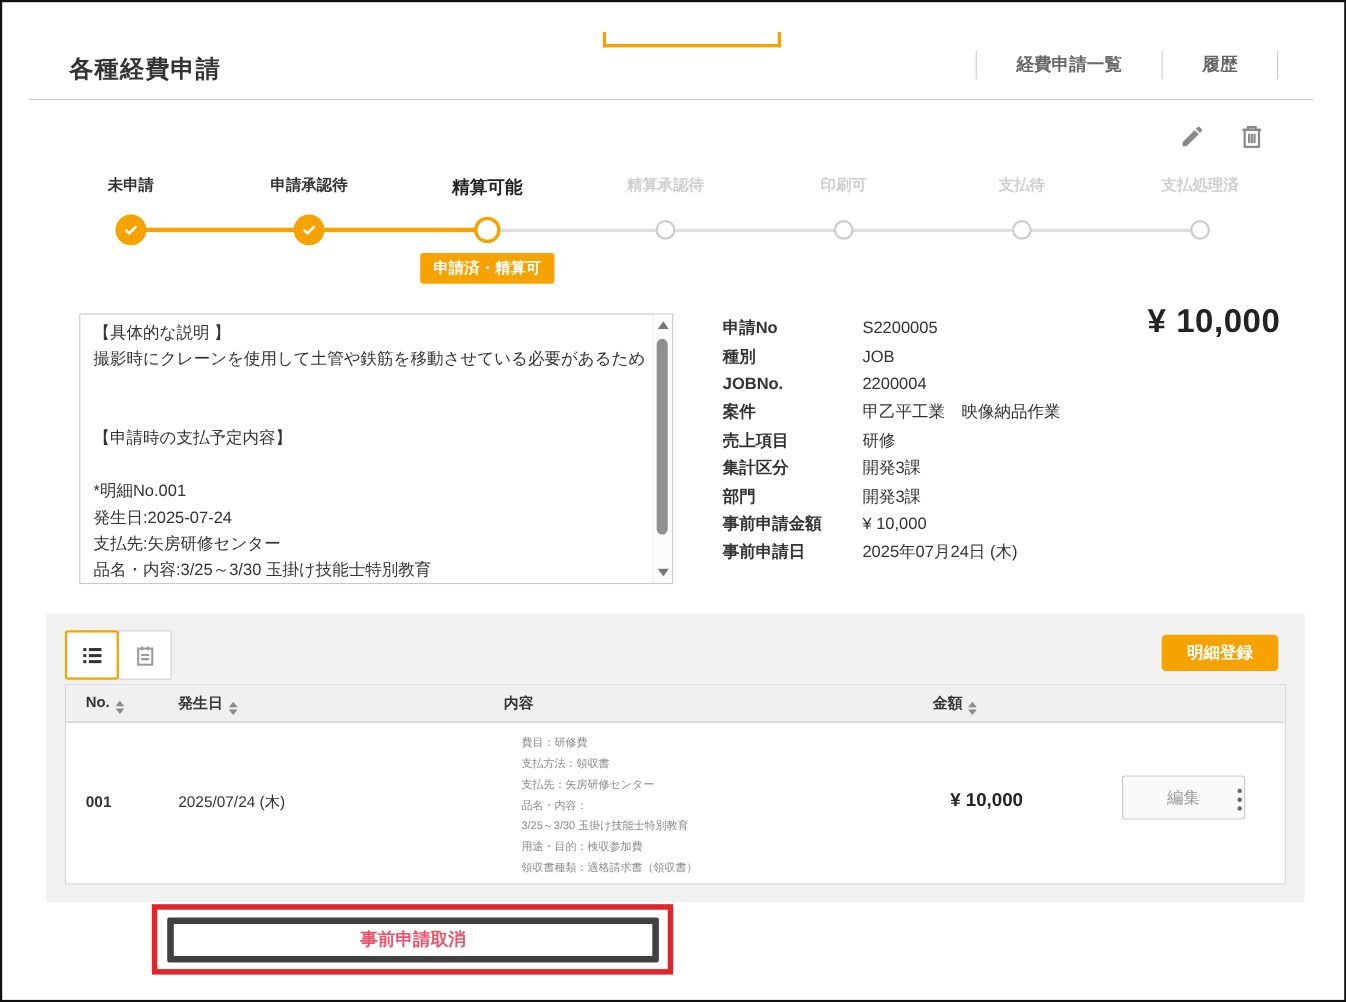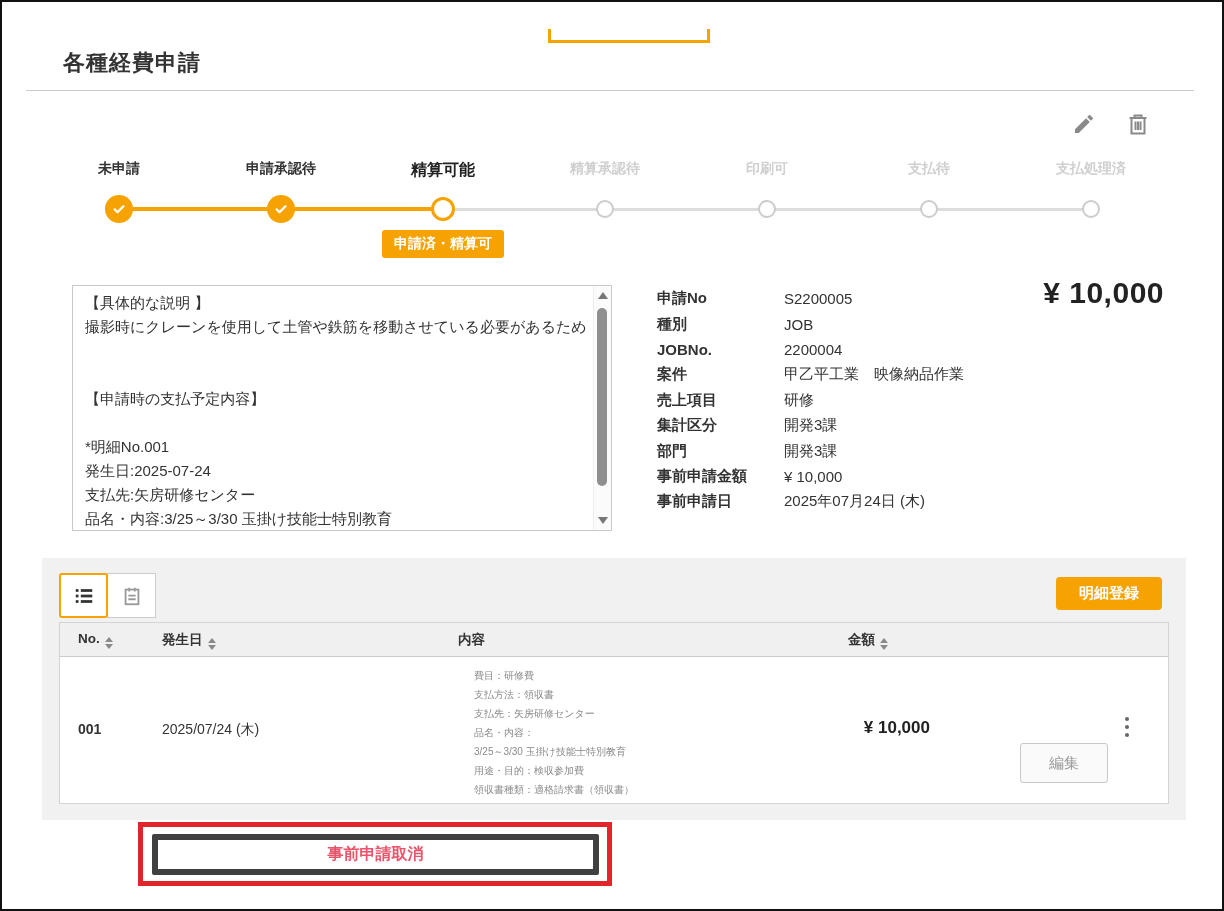--- a/index.html
+++ b/index.html
@@ -69,38 +69,45 @@
   .sort{display:inline-flex;flex-direction:column;gap:2px;margin-left:5px;vertical-align:1px;}
   .sort i{width:0;height:0;border-left:4px solid transparent;border-right:4px solid transparent;}
   .sort .up{border-bottom:5px solid #8a8a8a;}
   .sort .down{border-top:5px solid #8a8a8a;}
 
   .trow{position:relative;height:147px;}
   .td-no{position:absolute;left:18px;top:64px;font-size:14px;font-weight:bold;color:#333;}
   .td-date{position:absolute;left:102px;top:64px;font-size:14px;color:#333;}
   .td-content{position:absolute;left:414px;top:9px;font-size:10px;line-height:19px;color:#8a8a8a;white-space:pre-line;}
   .td-amount{position:absolute;left:730px;top:61px;width:140px;text-align:right;font-size:17px;font-weight:bold;color:#222;}
-  .edit-btn{position:absolute;left:960px;top:48px;width:88px;height:40px;background:#fafafa;border:1px solid #c8c8c8;border-radius:3px;color:#999;font-size:15px;cursor:pointer;font-family:inherit;margin-top:38px;}
+  .edit-btn{position:absolute;left:960px;top:48px;width:112px;height:40px;background:#fafafa;border:1px solid #c8c8c8;border-radius:3px;color:#999;font-size:15px;cursor:pointer;font-family:inherit;}
   .kebab{position:absolute;left:1063px;top:58px;display:flex;flex-direction:column;gap:4px;cursor:pointer;padding:2px;}
   .kebab i{width:4px;height:4px;border-radius:50%;background:#666;}
 
   
   .annotation-box{position:absolute;left:136px;top:820px;width:474px;height:64px;border:5px solid #E2242B;box-sizing:border-box;z-index:6;pointer-events:none;}
   .cancel-btn{position:absolute;left:150px;top:832px;width:447px;height:41px;background:#fff;border:6px solid #404040;border-radius:2px;color:#E9546B;font-size:16px;font-weight:bold;cursor:pointer;font-family:inherit;}
   .submit-btn{position:absolute;left:620px;top:830px;width:437px;height:44px;background:#0FA84B;border:none;border-radius:2px;color:#fff;font-size:17px;font-weight:bold;cursor:pointer;font-family:inherit;}
 </style>
 </head>
 <body>
 
 <div class="page">
 
   <div class="tab-outline"></div>
 
   <h1 class="page-title">各種経費申請</h1>
 
+  <div class="header-links">
+    <span class="vsep"></span>
+    <a class="hlink">経費申請一覧</a>
+    <span class="vsep"></span>
+    <a class="hlink">履歴</a>
+    <span class="vsep"></span>
+  </div>
 
   <div class="hr"></div>
 
 
   <div class="sub-icons">
     <svg class="icon-btn" viewBox="0 0 24 24">
       <path fill="#8a8a8a" d="M3 17.25V21h3.75L17.81 9.94l-3.75-3.75L3 17.25zM20.71 7.04a1 1 0 0 0 0-1.41l-2.34-2.34a1 1 0 0 0-1.41 0l-1.83 1.83 3.75 3.75 1.83-1.83z"></path>
     </svg>
     <svg class="icon-btn" viewBox="0 0 24 24" fill="none" stroke="#8a8a8a" stroke-width="2">
       <path d="M3.5 6h17"></path>

